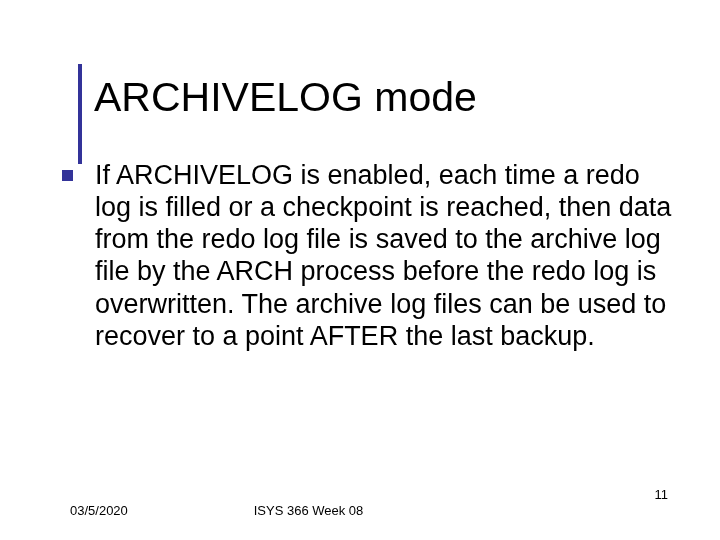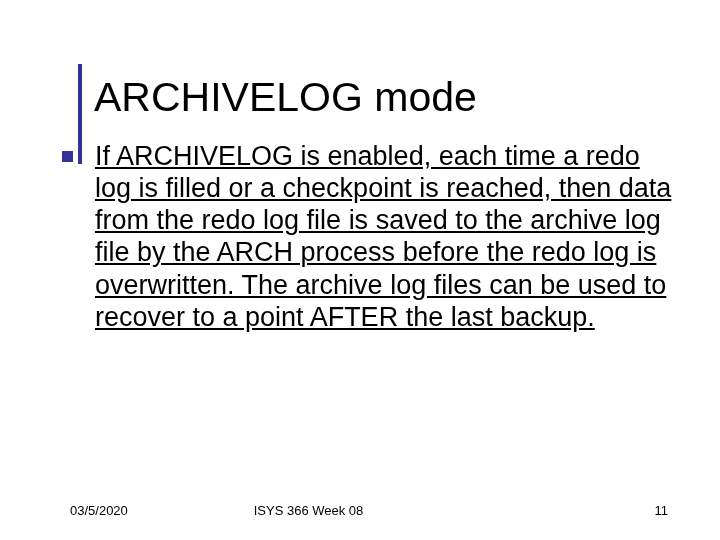--- a/index.html
+++ b/index.html
@@ -35,23 +35,22 @@
   }
   .title {
     font-size: 41px;
     font-weight: 400;
     letter-spacing: 0px;
     color: #000;
   }
   .body-wrap {
     position: absolute;
     left: 62px;
-    top: 140px;
+    top: 159px;
     width: 620px;
-    text-decoration: underline;
   }
   .bullet-row {
     display: flex;
     align-items: flex-start;
   }
   .bullet {
     width: 11px;
     height: 11px;
     background: #333399;
     margin-top: 11px;
@@ -79,21 +78,21 @@
   .footer-center {
     position: absolute;
     left: 0;
     width: 617px;
     bottom: 0;
     text-align: center;
   }
   .footer-right {
     position: absolute;
     right: 52px;
-    bottom: 0;
+    bottom: 16px;
     margin-top: 8px;
   }
 </style>
 </head>
 <body>
 
 <div class="slide">
 
   <div class="vrule"></div>
 

